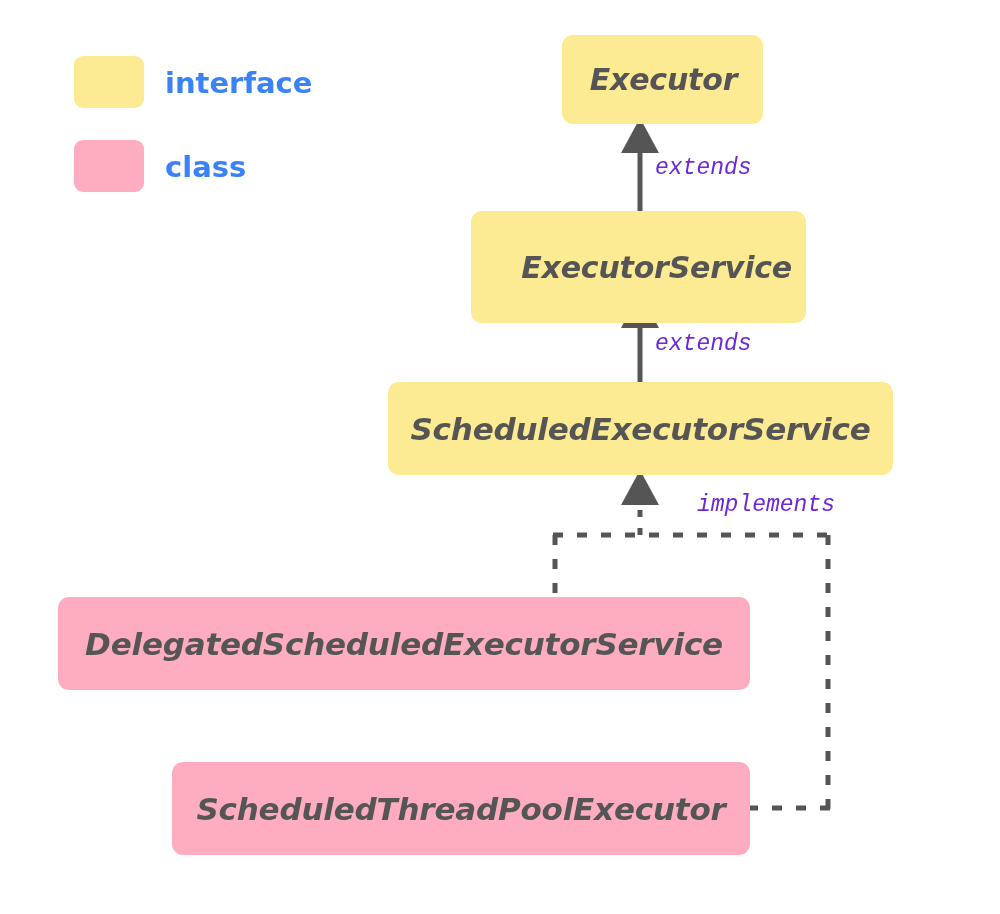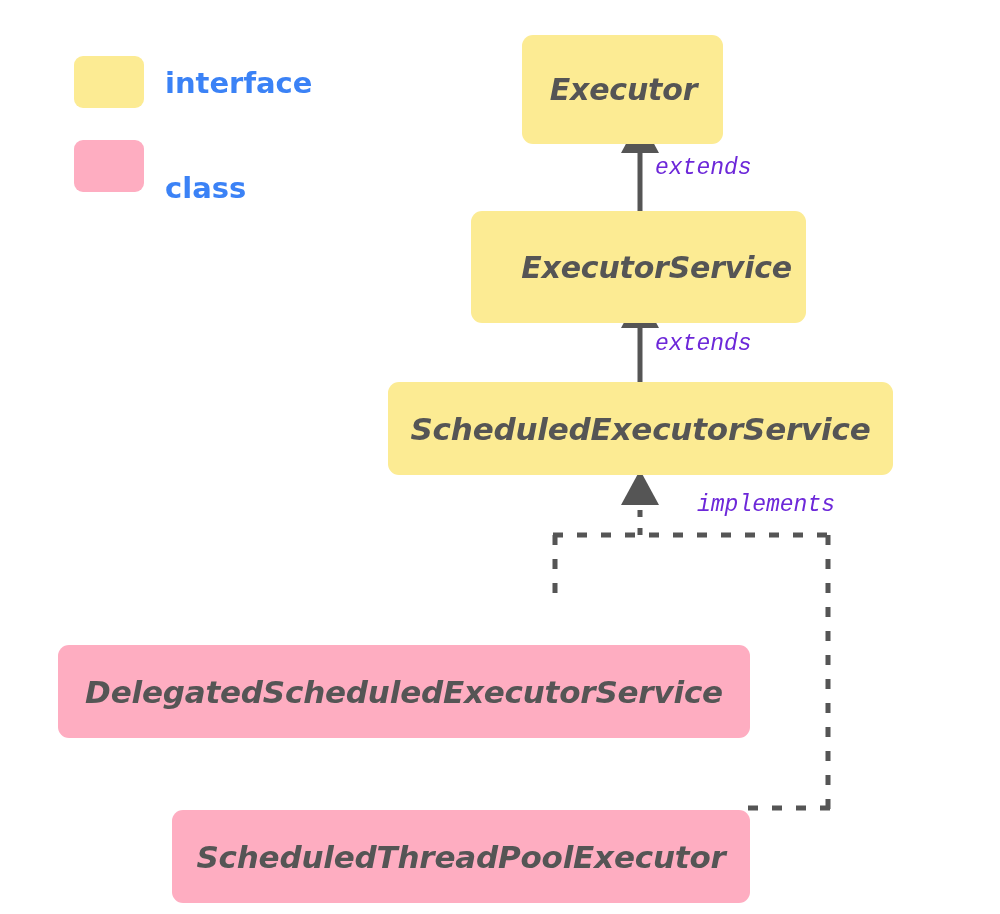--- a/index.html
+++ b/index.html
@@ -45,21 +45,21 @@
   }
   .node-label {
     font-family: "DejaVu Sans", sans-serif;
     font-weight: bold;
     font-style: italic;
     color: #555555;
     white-space: nowrap;
     letter-spacing: -0.2px;
   }
   .node.interface { background: #fceb93; }
-  .node.clazz     { background: #feadc1; margin-top: 48px; }
+  .node.clazz     { background: #feadc1; }
 
   
   #edges {
     position: absolute;
     left: 0;
     top: 0;
     width: 1000px;
     height: 914px;
     pointer-events: none;
   }
@@ -76,21 +76,21 @@
 </head>
 <body>
 
 <div id="canvas">
 
   <div>
     <div class="legend-swatch" style="left:74px; top:56px; background:#fceb93;"></div>
     <div class="legend-label" style="left:165px; top:69px;">interface</div>
 
     <div class="legend-swatch" style="left:74px; top:140px; background:#feadc1;"></div>
-    <div class="legend-label" style="left:165px; top:153px;margin-top:21px;">class</div>
+    <div class="legend-label" style="left:165px; top:153px;">class</div>
   </div>
 
   <svg id="edges" viewBox="0 0 1000 914">
     <defs>
       <marker id="arrow-solid" markerWidth="10" markerHeight="10" refX="3.2" refY="5" orient="auto" markerUnits="strokeWidth">
         <path d="M0,1.2 L7,5 L0,8.8 Z" fill="#555555"></path>
       </marker>
       <marker id="arrow-dashed" markerWidth="10" markerHeight="10" refX="3.2" refY="5" orient="auto" markerUnits="strokeWidth">
         <path d="M0,1.2 L7,5 L0,8.8 Z" fill="#555555"></path>
       </marker>
@@ -104,21 +104,21 @@
     <line x1="553" y1="535" x2="830" y2="535" stroke="#555555" stroke-width="5" stroke-dasharray="10 14"></line>
     <line x1="555" y1="535" x2="555" y2="599" stroke="#555555" stroke-width="5" stroke-dasharray="10 14"></line>
     <line x1="828" y1="535" x2="828" y2="810" stroke="#555555" stroke-width="5" stroke-dasharray="10 14"></line>
     <line x1="830" y1="808" x2="748" y2="808" stroke="#555555" stroke-width="5" stroke-dasharray="10 14"></line>
   </svg>
 
   <div class="edge-label" style="left:655px; top:157px;">extends</div>
   <div class="edge-label" style="left:655px; top:333px;">extends</div>
   <div class="edge-label" style="left:697px; top:494px;">implements</div>
 
-  <div class="node interface" style="left:522px; top:35px; width:201px; height:109px;padding-left:16px;">
+  <div class="node interface" style="left:562px; top:35px; width:201px; height:89px;padding-left:16px;">
     <span class="node-label" style="font-size:30px;">Executor</span>
   </div>
 
   <div class="node interface" style="left:471px; top:211px; width:335px; height:112px;justify-content:flex-end;">
     <span class="node-label" style="font-size:30px;">ExecutorService</span>
   </div>
 
   <div class="node interface" style="left:388px; top:382px; width:505px; height:93px;">
     <span class="node-label" style="font-size:31px;">ScheduledExecutorService</span>
   </div>

